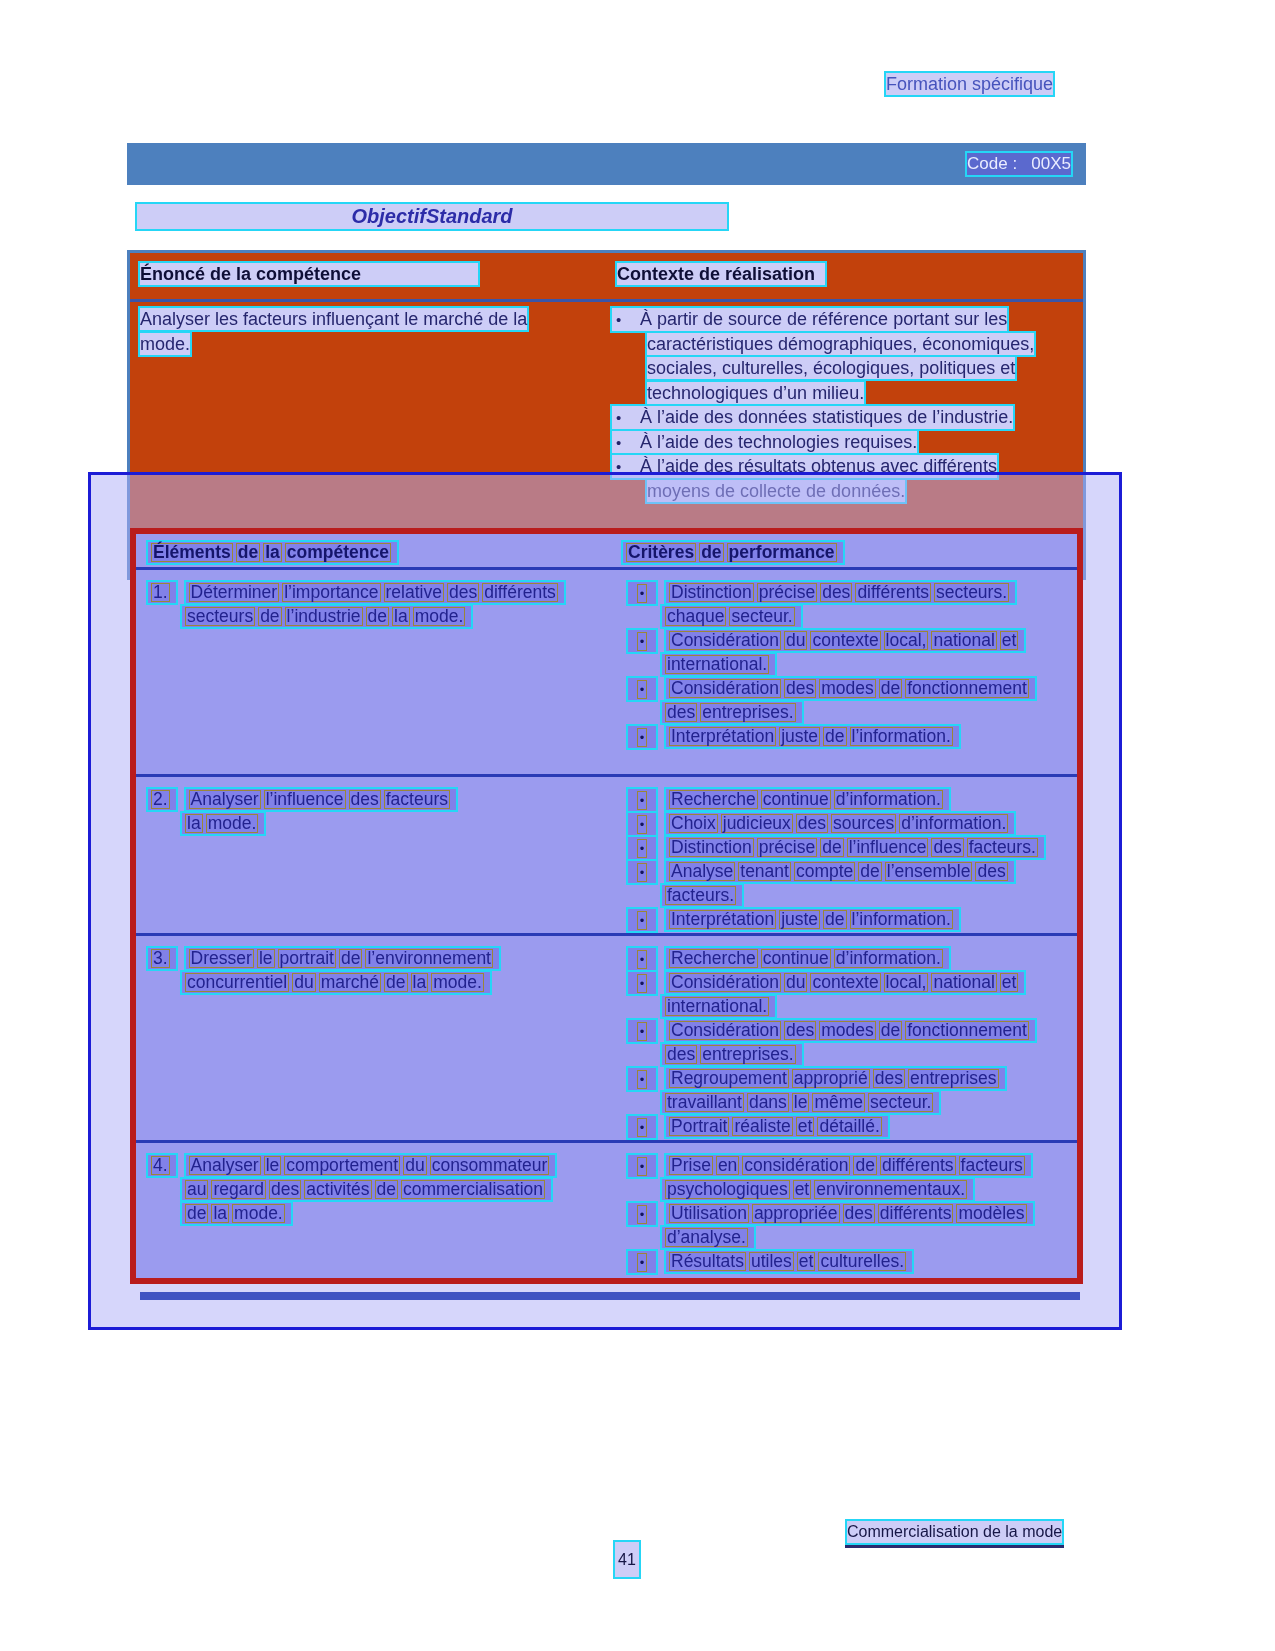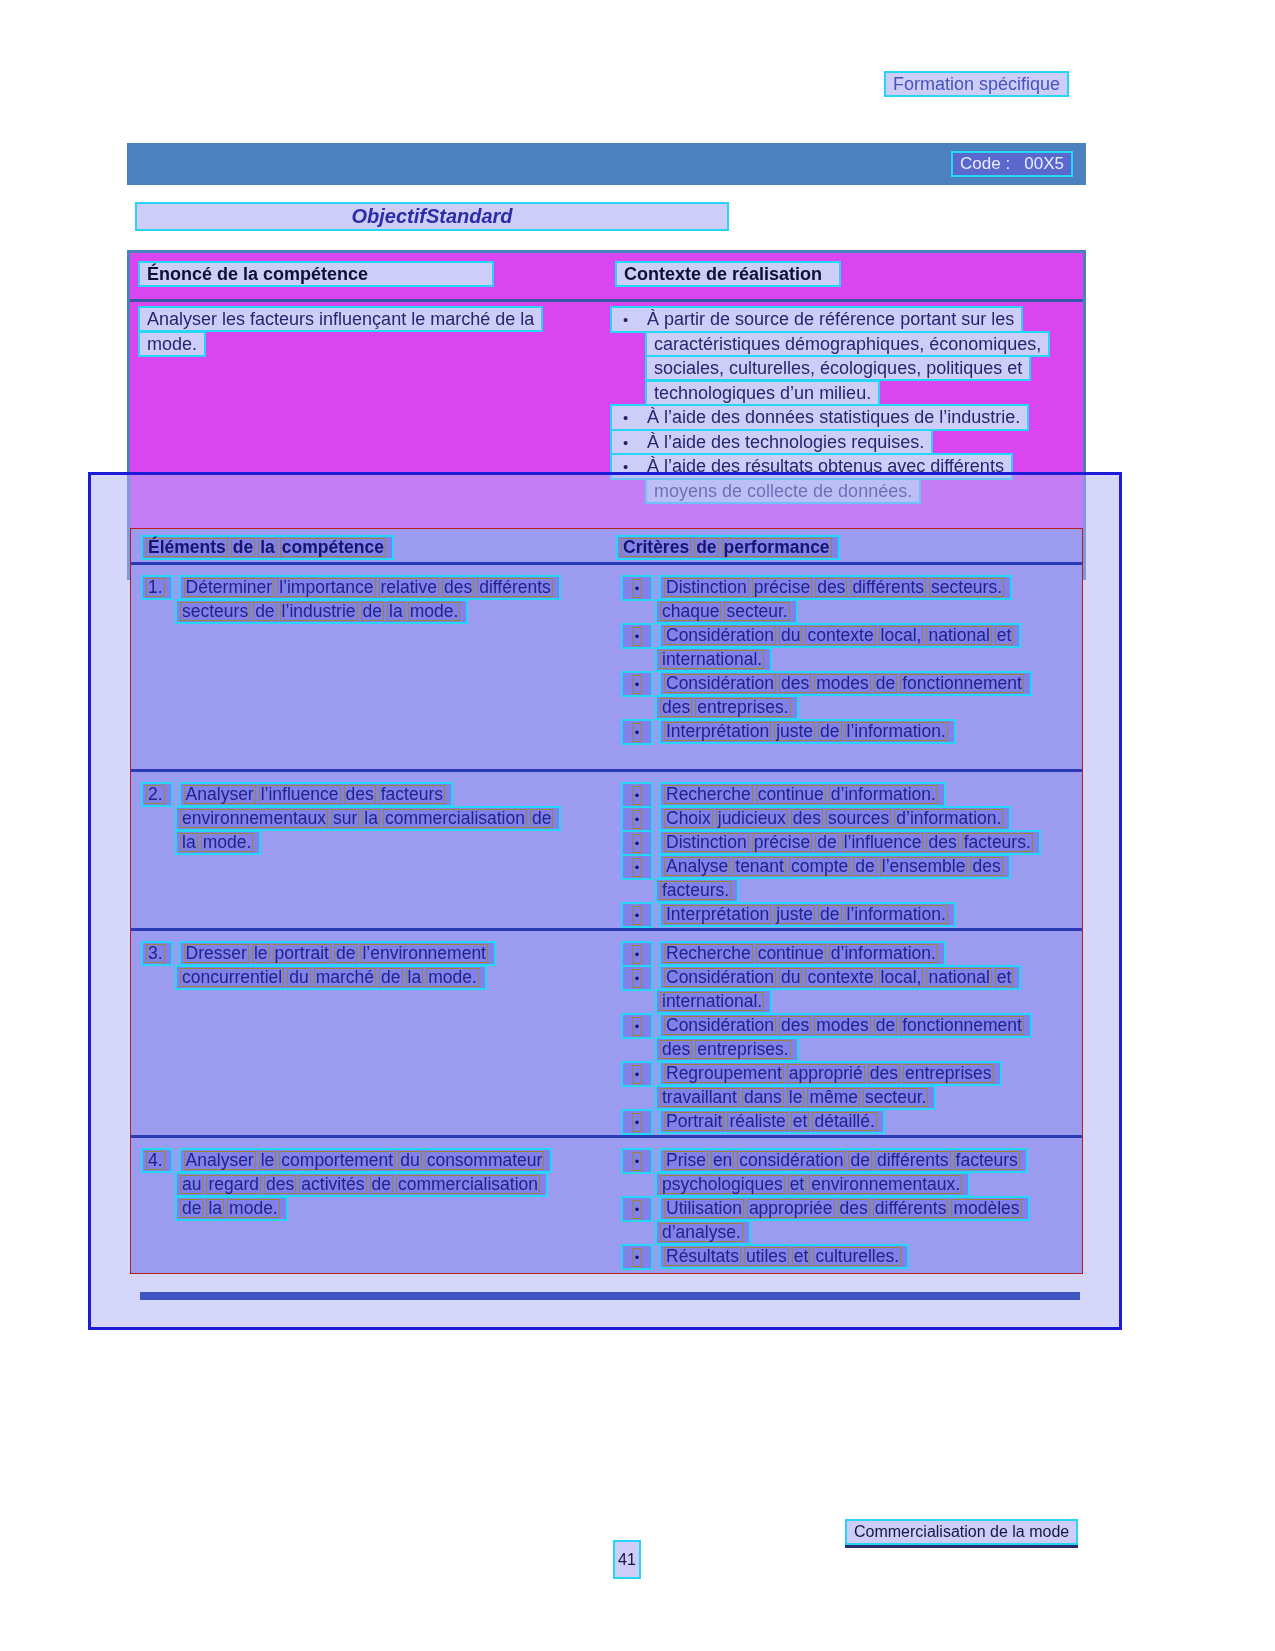--- a/index.html
+++ b/index.html
@@ -1,53 +1,53 @@
 <!DOCTYPE html>
 <html><head>
 <meta charset="utf-8">
 <style>
   html,body{margin:0;padding:0;background:#fff;}
   .page{position:relative;width:1275px;height:1651px;background:#ffffff;
         font-family:"Liberation Sans",sans-serif;overflow:hidden;}
 
   
   .hl{display:inline-block;border:2px solid #25D6F6;background:#CDCDF7;
-      padding:1px 7px;line-height:20px;font-size:18px;color:#26266E;
+      padding:1px 0;line-height:20px;font-size:18px;color:#26266E;
       white-space:nowrap;vertical-align:top;}
   .b{font-weight:bold;color:#0E0E36;}
   .pre{white-space:pre;}
   .line{height:24.5px;white-space:nowrap;}
 
   
   .formation{position:absolute;left:884px;top:71px;color:#4653BC;}
   .headerbar{position:absolute;left:127px;top:143px;width:959px;height:42px;background:#4D80BE;}
   .codebox{position:absolute;right:13px;top:8px;background:#5B69CE;color:#E9ECFF;font-size:17px;}
   .objrow{position:absolute;left:135px;top:202px;width:582px;display:flex;
           justify-content:center;border:2px solid #25D6F6;background:#CDCDF7;
           padding:1px 4px;font-size:20px;font-weight:bold;font-style:italic;color:#2C2CA8;}
 
   
   .table1{position:absolute;left:127px;top:250px;width:959px;height:330px;
-          border:3px solid #4D80BE;box-sizing:border-box;background:#d946ef;z-index:1;}
+          border:3px solid #4D80BE;box-sizing:border-box;background:#c2410c;z-index:1;}
   .t1-header{position:relative;height:46px;border-bottom:3px solid #3A55A8;}
   .t1-h1{position:absolute;left:8px;top:8px;min-width:338px;}
   .t1-h2{position:absolute;left:485px;top:8px;min-width:208px;}
   .t1-body{position:relative;height:205px;}
   .t1-left{position:absolute;left:8px;top:4px;width:465px;}
   .t1-right{position:absolute;left:480px;top:4px;width:472px;}
   .t1-right .dot{display:inline-block;width:24px;padding-left:4px;font-size:15px;color:#23236B;}
   .ind{margin-left:35px;}
 
   
   .outerbox{position:absolute;left:88px;top:472px;width:1034px;height:858px;
             border:3px solid #1C1CD6;background:rgba(176,176,248,.52);
             box-sizing:border-box;z-index:5;pointer-events:none;}
 
   
-  .t2{position:absolute;left:130px;top:528px;width:953px;border:1px solid #b91c1c;
+  .t2{position:absolute;left:130px;top:528px;width:953px;border:6px solid #b91c1c;
       box-sizing:border-box;background:#9B9BEF;z-index:6;}
   .t2 .hl2{display:inline-block;border:2px solid #25D6F6;background:#8181E9;
            padding:1px 3px;line-height:19px;font-size:17.5px;color:#22228E;
            white-space:nowrap;vertical-align:top;}
   .t2 .b2{font-weight:bold;color:#15156B;}
   .t2 .line{height:24px;}
   .t2-header{position:relative;height:36px;border-bottom:3px solid #2A3BB5;box-sizing:border-box;}
   .t2-hl1{position:absolute;left:10px;top:6px;}
   .t2-hl2{position:absolute;left:485px;top:6px;}
   .t2-row{display:flex;border-bottom:3px solid #2A3BB5;padding:10px 0 0;
@@ -134,21 +134,20 @@
         <div class="line ind2"><span class="hl2 wb"><span class="w">international.</span></span></div>
         <div class="line"><span class="hl2 dotbox"><span class="dt">•</span></span><span class="hl2 wb"><span class="w">Considération</span><span class="w">des</span><span class="w">modes</span><span class="w">de</span><span class="w">fonctionnement</span></span></div>
         <div class="line ind2"><span class="hl2 wb"><span class="w">des</span><span class="w">entreprises.</span></span></div>
         <div class="line"><span class="hl2 dotbox"><span class="dt">•</span></span><span class="hl2 wb"><span class="w">Interprétation</span><span class="w">juste</span><span class="w">de</span><span class="w">l’information.</span></span></div>
       </div>
     </div>
 
     <div class="t2-row r2">
       <div class="t2-left">
         <div class="line"><span class="hl2 wb numbox"><span class="w">2.</span></span><span class="hl2 wb"><span class="w">Analyser</span><span class="w">l’influence</span><span class="w">des</span><span class="w">facteurs</span></span></div>
-        <div class="line ind2"><span class="hl2 wb"><span class="w">environnementaux</span><span class="w">sur</span><span class="w">la</span><span class="w">commercialisation</span><span class="w">de</span></span></div>
         <div class="line ind2"><span class="hl2 wb"><span class="w">la</span><span class="w">mode.</span></span></div>
       </div>
       <div class="t2-right">
         <div class="line"><span class="hl2 dotbox"><span class="dt">•</span></span><span class="hl2 wb"><span class="w">Recherche</span><span class="w">continue</span><span class="w">d’information.</span></span></div>
         <div class="line"><span class="hl2 dotbox"><span class="dt">•</span></span><span class="hl2 wb"><span class="w">Choix</span><span class="w">judicieux</span><span class="w">des</span><span class="w">sources</span><span class="w">d’information.</span></span></div>
         <div class="line"><span class="hl2 dotbox"><span class="dt">•</span></span><span class="hl2 wb"><span class="w">Distinction</span><span class="w">précise</span><span class="w">de</span><span class="w">l’influence</span><span class="w">des</span><span class="w">facteurs.</span></span></div>
         <div class="line"><span class="hl2 dotbox"><span class="dt">•</span></span><span class="hl2 wb"><span class="w">Analyse</span><span class="w">tenant</span><span class="w">compte</span><span class="w">de</span><span class="w">l’ensemble</span><span class="w">des</span></span></div>
         <div class="line ind2"><span class="hl2 wb"><span class="w">facteurs.</span></span></div>
         <div class="line"><span class="hl2 dotbox"><span class="dt">•</span></span><span class="hl2 wb"><span class="w">Interprétation</span><span class="w">juste</span><span class="w">de</span><span class="w">l’information.</span></span></div>
       </div>

